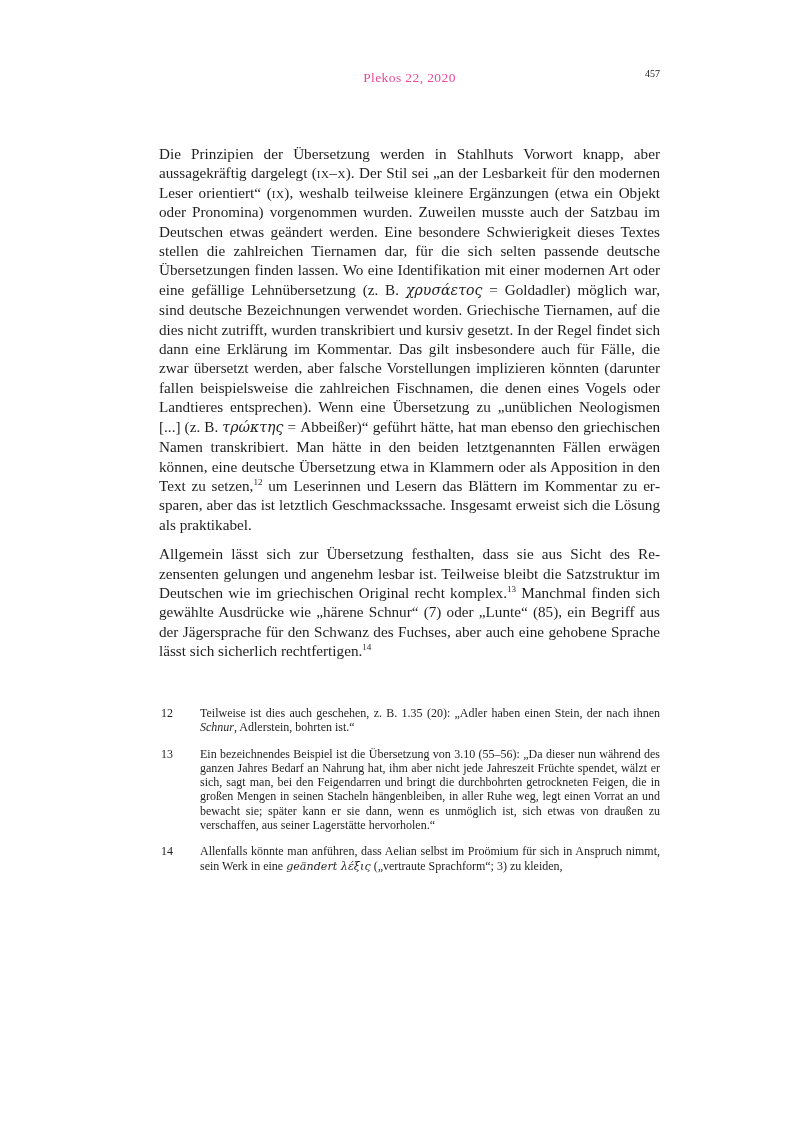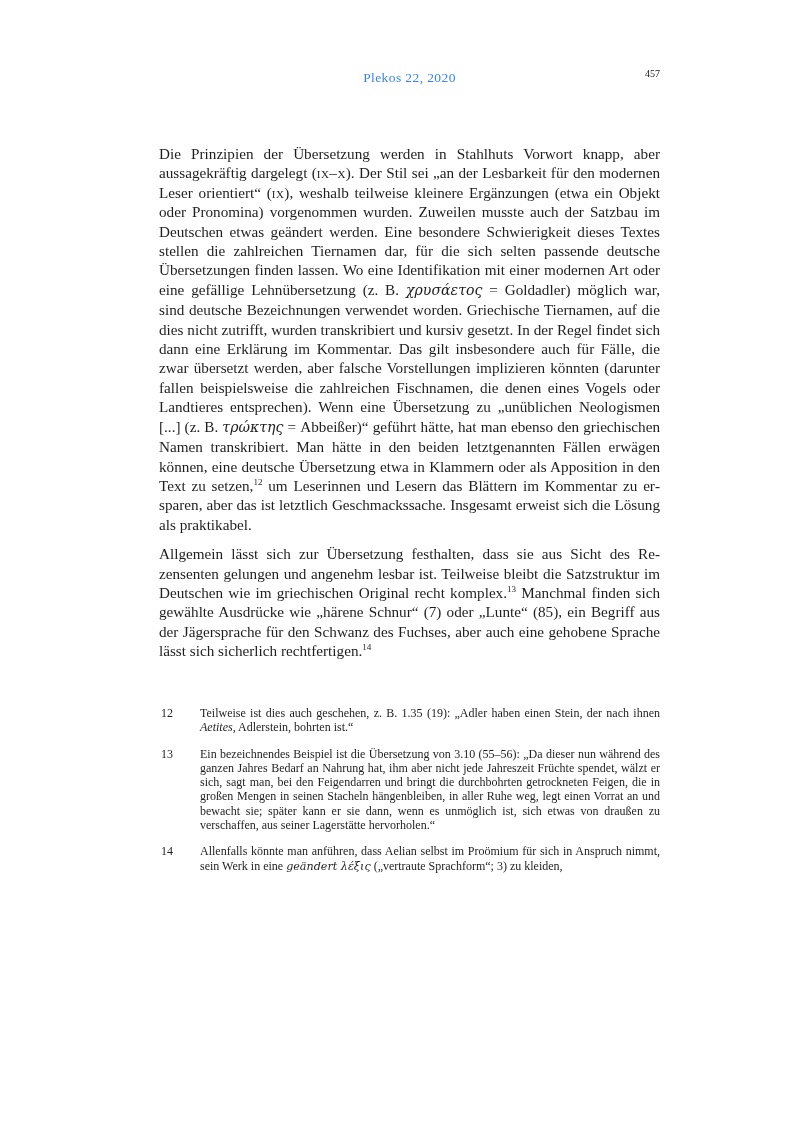--- a/index.html
+++ b/index.html
@@ -29,21 +29,21 @@
     left: 159px;
     width: 501px;
     height: 18px;
   }
   .journal-title {
     position: absolute;
     left: 0; right: 0;
     text-align: center;
     font-size: 13.5px;
     letter-spacing: 0.4px;
-    color: #3b82f6;
+    color: #ec4899;
   }
   .page-number {
     position: absolute;
     right: 0;
     top: -2px;
     font-size: 10px;
     color: #222222;
   }
   
   .content {
@@ -99,21 +99,21 @@
     <div class="page-number">457</div>
   </div>
 
   <div class="content">
     <p class="para"><span class="run-n">Die Prinzipien der Übersetzung werden in Stahlhuts Vorwort knapp, aber aussagekräftig dargelegt (</span><span class="run-sc">ix–x</span><span class="run-n">). Der Stil sei „an der Lesbarkeit für den mo­dernen Leser orientiert“ (</span><span class="run-sc">ix</span><span class="run-n">), weshalb teilweise kleinere Ergänzungen (etwa ein Objekt oder Pronomina) vorgenommen wurden. Zuweilen musste auch der Satzbau im Deutschen etwas geändert werden. Eine besondere Schwie­rigkeit dieses Textes stellen die zahlreichen Tiernamen dar, für die sich selten passende deutsche Übersetzungen finden lassen. Wo eine Identifikation mit einer modernen Art oder eine gefällige Lehnübersetzung (z. B. </span><span class="run-gr">χρυσάετος</span><span class="run-n"> = Goldadler) möglich war, sind deutsche Bezeichnungen verwendet worden. Griechische Tiernamen, auf die dies nicht zutrifft, wurden transkribiert und kursiv gesetzt. In der Regel findet sich dann eine Erklärung im Kommentar. Das gilt insbesondere auch für Fälle, die zwar übersetzt werden, aber falsche Vorstellungen implizieren könnten (darunter fallen beispielsweise die zahl­reichen Fischnamen, die denen eines Vogels oder Landtieres entsprechen). Wenn eine Übersetzung zu „unüblichen Neologismen [...] (z. B. </span><span class="run-gr">τρώκτης</span><span class="run-n"> = Abbeißer)“ geführt hätte, hat man ebenso den griechischen Namen transkri­biert. Man hätte in den beiden letztgenannten Fällen erwägen können, eine deutsche Übersetzung etwa in Klammern oder als Apposition in den Text zu setzen,</span><span class="run-sup">12</span><span class="run-n"> um Leserinnen und Lesern das Blättern im Kommentar zu er­sparen, aber das ist letztlich Geschmackssache. Insgesamt erweist sich die Lösung als praktikabel.</span></p>
     <p class="para"><span class="run-n">Allgemein lässt sich zur Übersetzung festhalten, dass sie aus Sicht des Re­zensenten gelungen und angenehm lesbar ist. Teilweise bleibt die Satzstruk­tur im Deutschen wie im griechischen Original recht komplex.</span><span class="run-sup">13</span><span class="run-n"> Manchmal finden sich gewählte Ausdrücke wie „härene Schnur“ (7) oder „Lunte“ (85), ein Begriff aus der Jägersprache für den Schwanz des Fuchses, aber auch eine gehobene Sprache lässt sich sicherlich rechtfertigen.</span><span class="run-sup">14</span></p>
   </div>
 
   <div class="footnotes">
     <div class="footnote">
-      <span class="fn-num">12</span><span><span class="run-n">Teilweise ist dies auch geschehen, z. B. 1.35 (19): „Adler haben einen Stein, der nach ihnen </span><span class="run-i">Aetites</span><span class="run-n">, Adlerstein, bohrten ist.“</span></span>
+      <span class="fn-num">12</span><span><span class="run-n">Teilweise ist dies auch geschehen, z. B. 1.35 (20): „Adler haben einen Stein, der nach ihnen </span><span class="run-i">Schnur</span><span class="run-n">, Adlerstein, bohrten ist.“</span></span>
     </div>
     <div class="footnote">
       <span class="fn-num">13</span><span><span class="run-n">Ein bezeichnendes Beispiel ist die Übersetzung von 3.10 (55–56): „Da dieser nun während des ganzen Jahres Bedarf an Nahrung hat, ihm aber nicht jede Jahreszeit Früchte spendet, wälzt er sich, sagt man, bei den Feigendarren und bringt die durch­bohrten getrockneten Feigen, die in großen Mengen in seinen Stacheln hängenblei­ben, in aller Ruhe weg, legt einen Vorrat an und bewacht sie; später kann er sie dann, wenn es unmöglich ist, sich etwas von draußen zu verschaffen, aus seiner Lagerstätte hervorholen.“</span></span>
     </div>
     <div class="footnote">
       <span class="fn-num">14</span><span><span class="run-n">Allenfalls könnte man anführen, dass Aelian selbst im Proömium für sich in An­spruch nimmt, sein Werk in eine </span><span class="run-gr">geändert λέξις</span><span class="run-n"> („vertraute Sprachform“; 3) zu kleiden,</span></span>
     </div>
   </div>
 
 </div>

